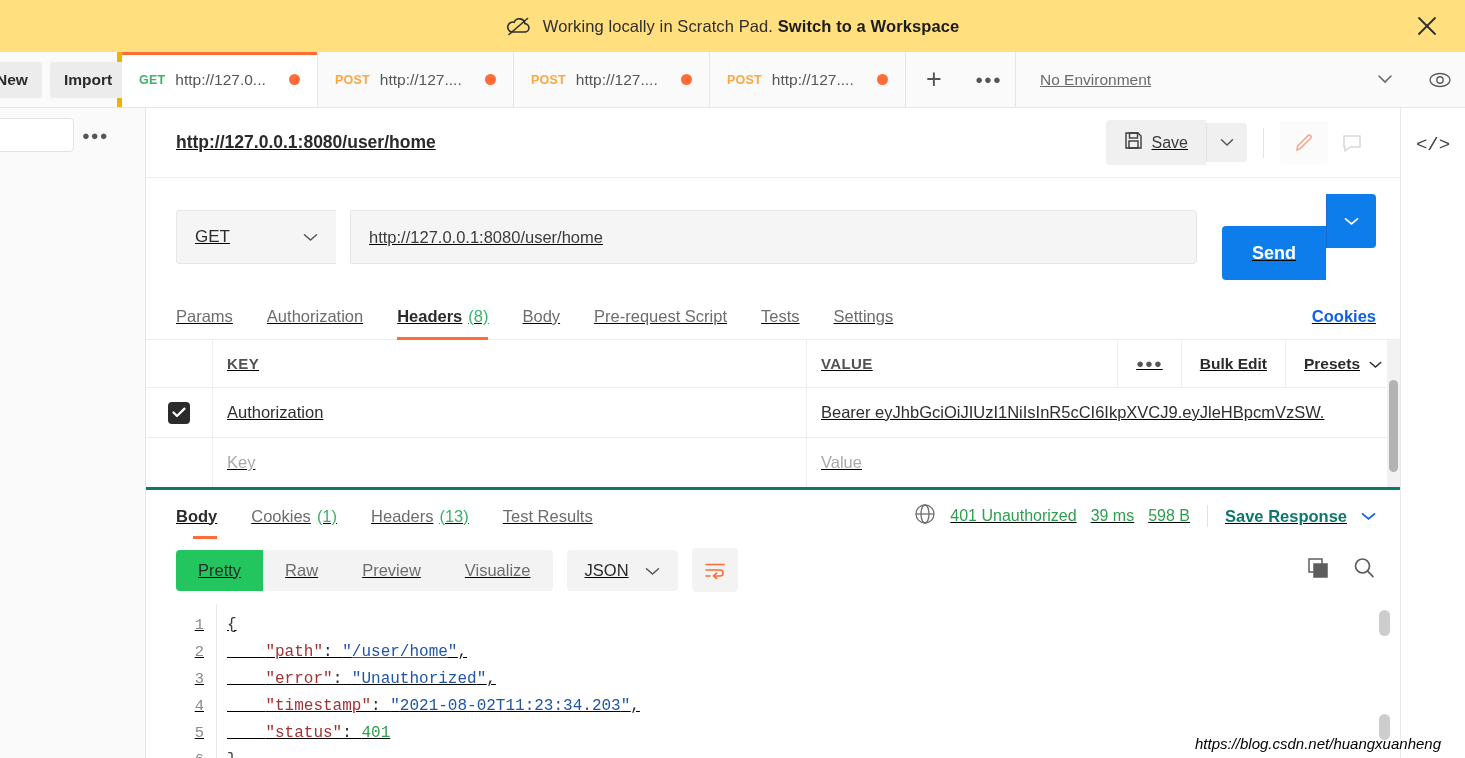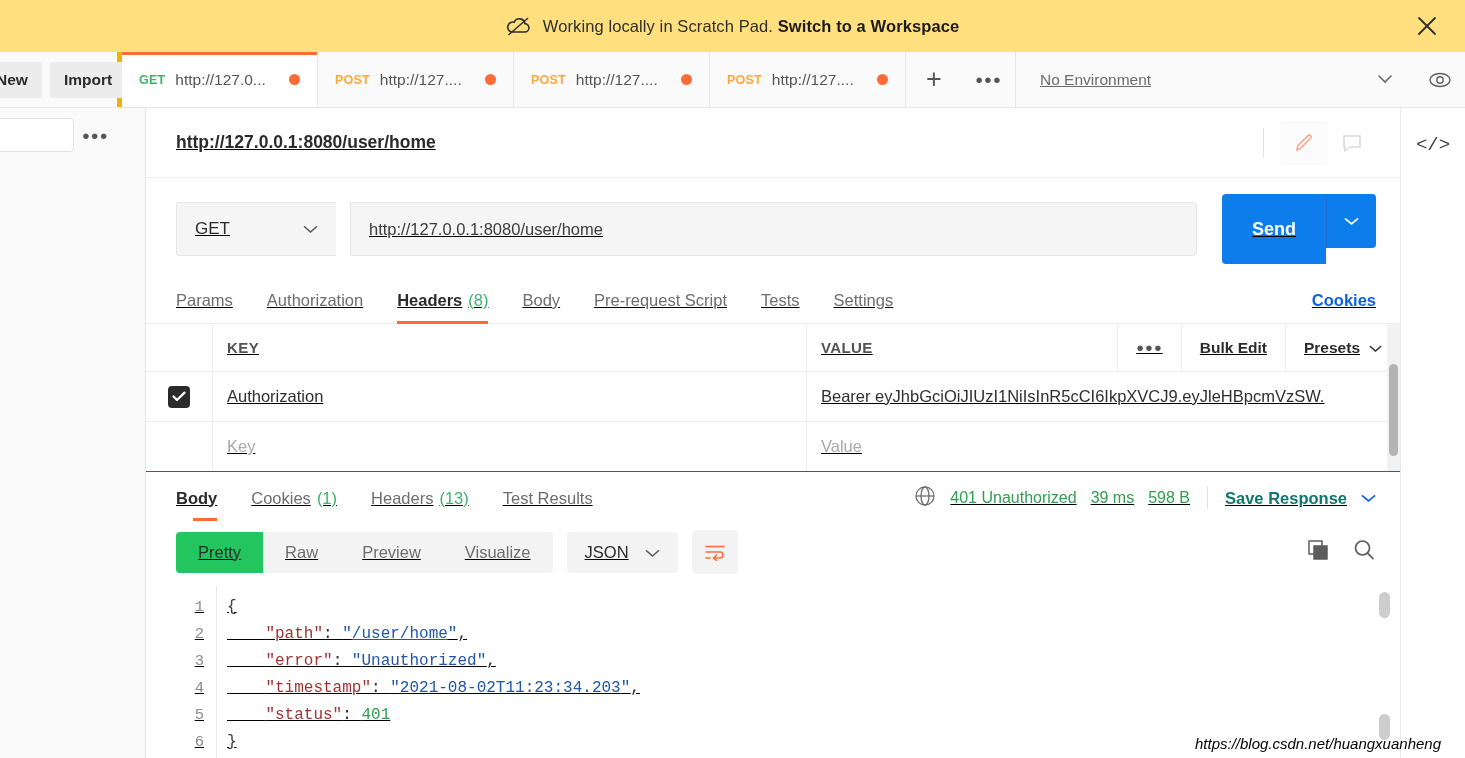--- a/index.html
+++ b/index.html
@@ -133,21 +133,21 @@
   }
   .method-text { font-size: 17px; color: #2b2b2b; }
   .url-box {
     flex: 1; height: 54px; background: #f5f5f5; border: 1px solid #e6e6e6;
     border-radius: 0 4px 4px 0; display: flex; align-items: center; padding: 0 18px;
     font-size: 16.5px; color: #3b3b3b; cursor: text;
   }
   .send-group { display: flex; align-items: stretch; margin-left: 11px; }
   .send-btn {
     background: #0e7dec; color: #fff; border: none; font-size: 18px; font-weight: 700;
-    padding: 0 30px; height: 70px; border-radius: 4px 0 0 4px; cursor: pointer; font-family: inherit;
+    padding: 0 30px; height: 54px; border-radius: 4px 0 0 4px; cursor: pointer; font-family: inherit; margin-top: 32px;
   }
   .send-caret {
     background: #0e7dec; color: #fff; border: none; border-left: 1px solid #1a6fd0;
     width: 50px; height: 54px; border-radius: 0 4px 4px 0; cursor: pointer;
     display:flex; align-items:center; justify-content:center; font-size: 14px;
   }
 
   .req-tabs {
     display: flex; align-items: center; padding: 0 24px 0 30px; gap: 0;
     border-bottom: 1px solid #ededed; height: 46px; position: relative;
@@ -158,21 +158,21 @@
   }
   .rtab:first-child { padding-left: 0; }
   .rtab.active { color: #2b2b2b; font-weight: 600; }
   .rtab.active::after {
     content: ''; position: absolute; left: 17px; right: 17px; bottom: 0; height: 3px; background: #ff6c37;
   }
   .rtab .cnt { color: #3ab36a; margin-left: 6px; font-weight: 400; }
   .cookies-link { margin-left: auto; color: #0e61e0; font-size: 16.5px; font-weight: 700; cursor: pointer; }
 
   
-  .kv-table { border-bottom: 1px solid #0f766e; position: relative; }
+  .kv-table { border-bottom: 3px solid #0f766e; position: relative; }
   .kv-row { display: flex; align-items: stretch; border-bottom: 1px solid #eeeeee; }
   .kv-row:last-child { border-bottom: none; }
   .kv-check {
     width: 66px; display: flex; align-items: center; justify-content: center; flex: none;
   }
   .cbox {
     width: 22px; height: 22px; border-radius: 4px; background: #2b2b2b;
     display: flex; align-items: center; justify-content: center; cursor: pointer;
   }
   .cbox svg { display:block; }
@@ -341,20 +341,37 @@
   </div>
 
   <div class="right-rail">
     <span class="rail-icon">&lt;/&gt;</span>
   </div>
 
   <div class="main">
 
     <div class="req-header">
       <div class="req-title">http://127.0.0.1:8080/user/home</div>
+      <div class="save-group">
+        <button class="save-btn">
+          <span>
+            <svg width="19" height="19" viewBox="0 0 19 19" fill="none" stroke="#3b3b3b" stroke-width="1.4">
+              <path d="M2 2h12l3 3v12H2z"></path>
+                <rect x="5.5" y="2" width="8" height="5"></rect>
+                <rect x="5" y="10" width="9" height="7"></rect>
+            </svg>
+          </span>
+          <span>Save</span>
+        </button>
+        <button class="save-caret">
+          <svg width="14" height="9" viewBox="0 0 14 9" fill="none" stroke="#555" stroke-width="1.5" stroke-linecap="round">
+              <polyline points="1.5,1.8 7,7 12.5,1.8"></polyline>
+            </svg>
+        </button>
+      </div>
       <div class="vdiv"></div>
       <div class="icon-btn">
         <svg width="22" height="22" viewBox="0 0 22 22" fill="none" stroke="#f4a58a" stroke-width="1.5" stroke-linecap="round">
           <path d="M4 18 L4.6 14 L15 3.6 a1.8 1.8 0 0 1 2.6 2.6 L7.2 16.6 Z"></path>
         </svg>
       </div>
       <div class="icon-btn flat">
         <svg width="22" height="20" viewBox="0 0 22 20" fill="none" stroke="#d9d9d9" stroke-width="1.6" stroke-linejoin="round">
           <path d="M3 3h16v11H9l-5 4v-4H3z"></path>
         </svg>

